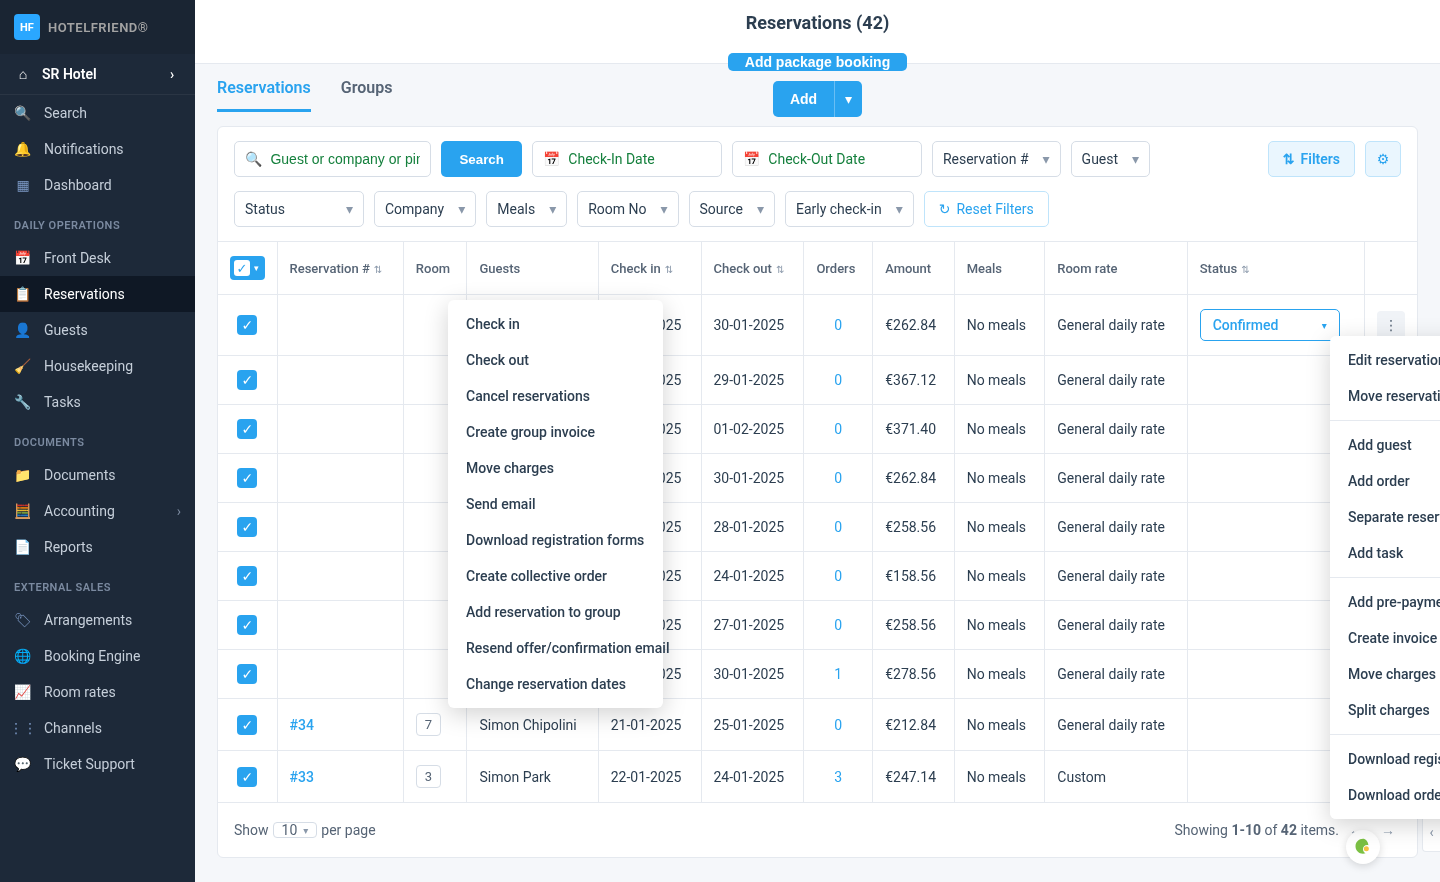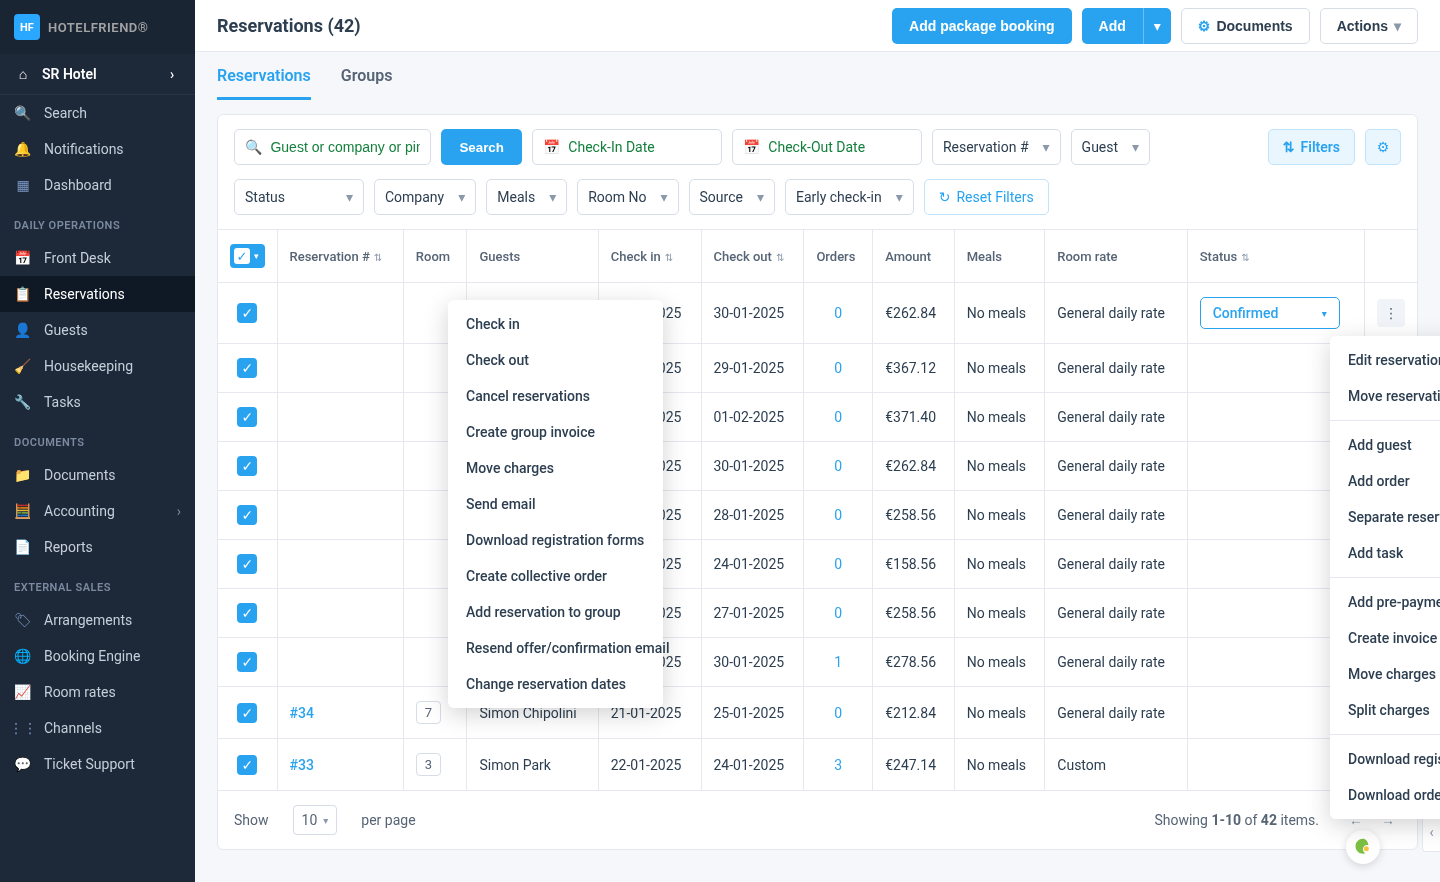--- a/index.html
+++ b/index.html
@@ -21,21 +21,21 @@
 .nav-item .chev { margin-left: auto; color: #7b8aa0; }
 .sidebar-footer { padding: 10px 12px; border-top: 1px solid rgba(255,255,255,0.06); display: flex; align-items: center; gap: 10px; }
 .avatar { width: 28px; height: 28px; border-radius: 50%; background: linear-gradient(135deg,#ff7eb3,#65d6ce); }
 .user-block { display: flex; flex-direction: column; line-height: 1.2; }
 .user-name { color: #fff; font-size: 13px; }
 .user-role { color: #7b8aa0; font-size: 11px; }
 .sidebar-footer .exit { margin-left: auto; color: #41a0ff; }
 
 
 .main { flex: 1; display: flex; flex-direction: column; background: #f5f7fa; position: relative; }
-.topbar { height: 52px; background: #fff; border-bottom: 1px solid #e5e9ef; display: flex; align-items: center; padding: 12px 22px; gap: 10px; }
+.topbar { height: 64px; background: #fff; border-bottom: 1px solid #e5e9ef; display: flex; align-items: center; padding: 12px 22px; gap: 10px; flex-direction: column; }
 .page-title { font-size: 18px; font-weight: 700; color: #2c3e50; }
 .topbar-spacer { flex: 1; }
 .btn { display: inline-flex; align-items: center; gap: 6px; height: 36px; padding: 0 16px; border-radius: 5px; font-size: 14px; font-weight: 600; cursor: pointer; border: 1px solid transparent; }
 .btn-primary { background: #29a3ef; color: #fff; }
 .btn-outline { background: #fff; color: #2c3e50; border-color: #d6dde6; }
 .btn-outline .icon { color: #29a3ef; }
 .btn-split { display: flex; }
 .btn-split .main-part { border-radius: 5px 0 0 5px; }
 .btn-split .caret-part { border-radius: 0 5px 5px 0; border-left: 1px solid rgba(255,255,255,0.3); padding: 0 10px; display: flex; align-items: center; background: #29a3ef; color: #fff; cursor: pointer; }
 
@@ -69,23 +69,23 @@
 .chk { width: 20px; height: 20px; border-radius: 4px; background: #29a3ef; display: inline-flex; align-items: center; justify-content: center; color: #fff; cursor: pointer; }
 .chk-header { display: inline-flex; align-items: center; gap: 4px; background: #29a3ef; border-radius: 4px; padding: 4px 6px 4px 4px; color: #fff; cursor: pointer; }
 .chk-header .box { width: 16px; height: 16px; background: #fff; border-radius: 3px; display: inline-flex; align-items: center; justify-content: center; color: #29a3ef; }
 .room-cell span { display: inline-block; border: 1px solid #d6dde6; border-radius: 4px; padding: 3px 8px; color: #566475; font-size: 13px; }
 .res-link { color: #29a3ef; font-weight: 500; }
 .orders-cell { color: #29a3ef; text-align: center; }
 .status-pill { border: 1px solid #29a3ef; color: #29a3ef; border-radius: 5px; height: 32px; padding: 0 12px; display: inline-flex; align-items: center; gap: 12px; font-weight: 500; cursor: pointer; min-width: 140px; justify-content: space-between; }
 .kebab { width: 28px; height: 28px; background: #f0f3f7; border-radius: 4px; display: inline-flex; align-items: center; justify-content: center; color: #566475; cursor: pointer; }
 
 
-.pagination { display: flex; align-items: center; padding: 14px 16px; gap: 24px; font-size: 14px; color: #566475; }
+.pagination { display: flex; align-items: center; padding: 14px 16px; gap: 4px; font-size: 14px; color: #566475; }
 .pagination .spacer { flex: 1; }
-.page-select { border: 1px solid #d6dde6; border-radius: 4px; height: 30px; padding: 0 8px; display: flex; align-items: center; gap: 6px; cursor: pointer; }
+.page-select { border: 1px solid #d6dde6; border-radius: 4px; height: 16px; padding: 0 8px; display: flex; align-items: center; gap: 6px; cursor: pointer; }
 .pager { display: flex; gap: 6px; }
 .pager span { width: 26px; height: 26px; border-radius: 4px; display: inline-flex; align-items: center; justify-content: center; cursor: pointer; color: #8a98aa; }
 
 
 .menu { position: absolute; background: #fff; border-radius: 6px; box-shadow: 0 6px 24px rgba(0,0,0,0.18); padding: 6px 0; z-index: 50; }
 .menu-item { padding: 10px 18px; font-size: 14px; color: #2c3e50; cursor: pointer; white-space: nowrap; font-weight: 500; }
 .menu-sep { height: 1px; background: #e5e9ef; margin: 6px 0; }
 #bulk-menu { top: 300px; left: 253px; width: 215px; }
 #row-menu { top: 336px; left: 1135px; width: 210px; max-height: 520px; overflow-y: auto; }
 #row-menu::-webkit-scrollbar { width: 8px; }

